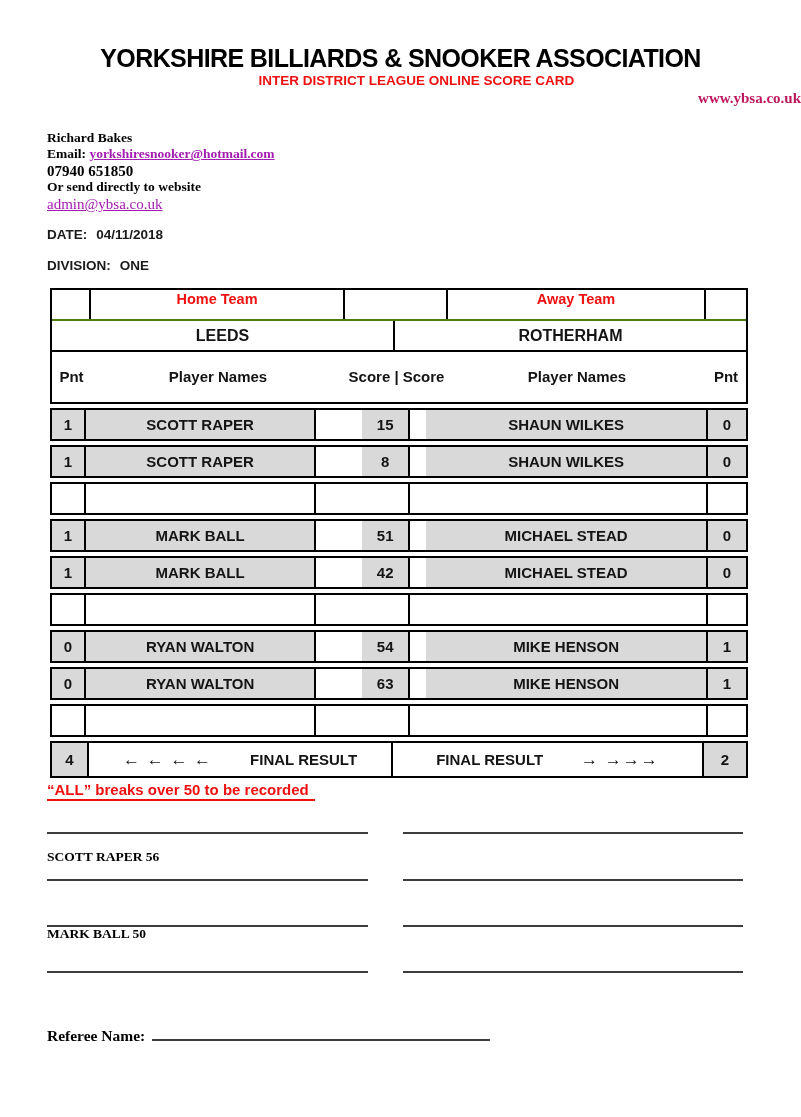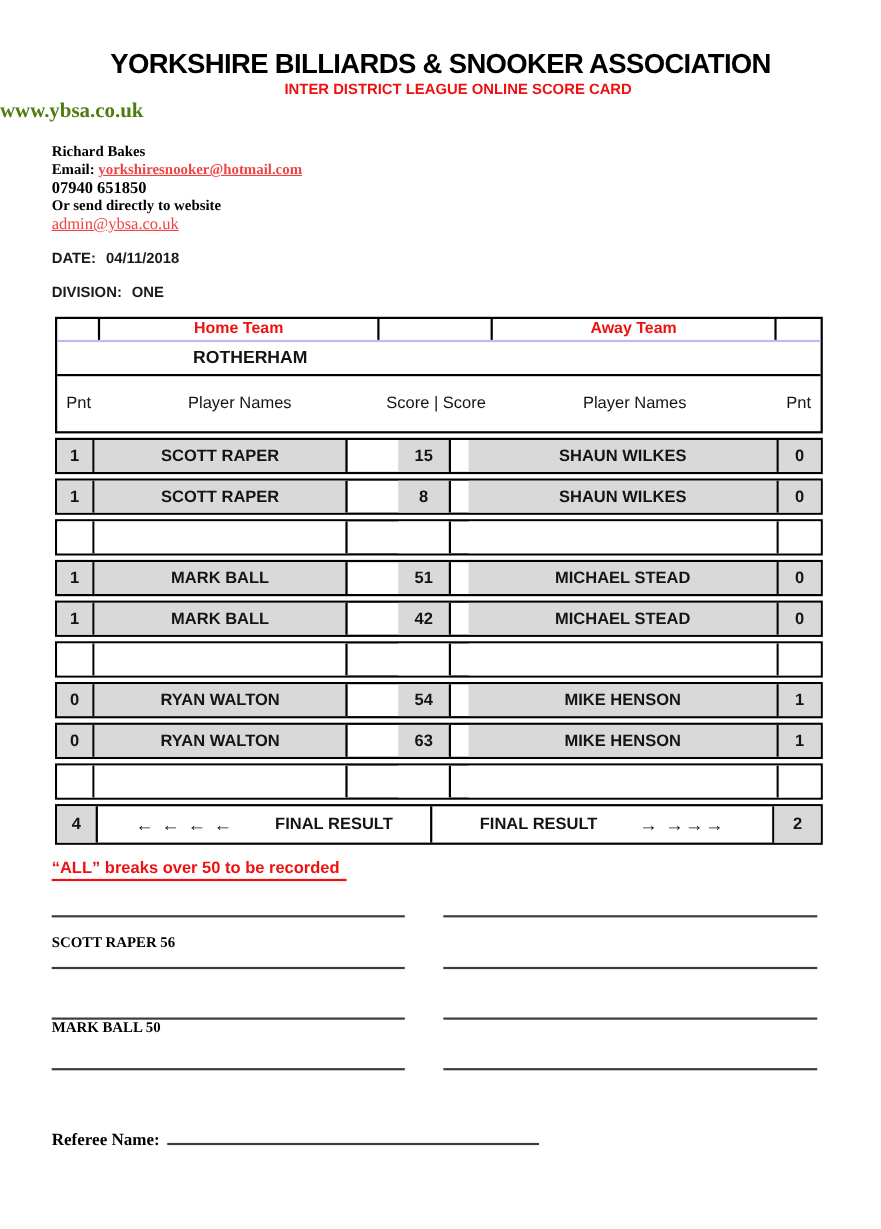--- a/index.html
+++ b/index.html
@@ -6,53 +6,53 @@
   body { background:#ffffff; }
   .page {
     position:relative; width:801px; height:1117px; background:#fff;
     font-family:"Liberation Sans", sans-serif; color:#141414; overflow:hidden;border-radius:19px;
   }
   
   .title { position:absolute; top:44px; left:0; right:0; text-align:center;
            font-size:25px; font-weight:bold; letter-spacing:-0.6px; color:#000; }
   .subtitle { position:absolute; top:73px; left:0; right:0; text-align:center;
               font-size:13.5px; font-weight:bold; color:#ee1111;padding-left:32px; }
-  .www { position:absolute; top:90px; left:0; right:0; text-align:left;
-         font-family:"Liberation Serif", serif; font-size:19px; font-weight:bold; color:#4d7c0f; }
+  .www { position:absolute; top:90px; left:0; right:0; text-align:right;
+         font-family:"Liberation Serif", serif; font-size:15px; font-weight:bold; color:#be185d; }
   
   .contact { position:absolute; left:47px; top:130px;
              font-family:"Liberation Serif", serif; font-size:13.5px; font-weight:bold;
              line-height:16.3px; color:#000; }
-  .contact a { color:#ef4444; }
+  .contact a { color:#a21caf; }
   .mail-link { font-weight:bold; }
   .admin-line { margin-top:1px; }
   .admin-link { font-weight:normal; font-size:15px;text-decoration:underline; }
   .phone-line { font-size:15px; }
   
   .meta { position:absolute; left:47px; font-size:13.5px; font-weight:bold; color:#1a1a1a; }
   .meta-date { top:227px; }
   .meta-division { top:258px; }
   .meta .lbl { margin-right:9px; }
   
   .scoretable { position:absolute; left:50px; top:288px; width:698px; }
   .thead { border:2px solid #000; }
   .trow { display:flex; }
-  .row-a { height:21px; border-bottom:2px solid #c4b5fd; }
+  .row-a { height:31px; border-bottom:2px solid #4d7c0f; }
   .row-b { height:31px; border-bottom:2px solid #000; }
   .row-c { height:50px; }
   .cell { box-sizing:border-box; text-align:center; overflow:hidden; white-space:nowrap; }
   .bdr { border-right:2px solid #000; }
   .c1 { width:39px; }  .c2 { width:254px; } .c3 { width:50px;margin-top:40px; }
   .c4 { width:53px; }  .c5 { width:258px; } .c6 { width:40px; }
   .row-a .cell { line-height:19px; font-size:14.5px; font-weight:bold; }
   .team-label { color:#ee1111; }
   .row-b .cell { line-height:29px; font-size:16px; font-weight:bold; }
   .half-l { width:343px; border-right:2px solid #000; }
   .half-r { width:351px; }
-  .row-c .cell { line-height:50px; font-size:15px; font-weight:normal; border:none; }
+  .row-c .cell { line-height:50px; font-size:15px; font-weight:bold; border:none; }
   .hc34 { width:103px; }
   
   .frame-row { display:flex; height:33px; margin-top:4px; border:2px solid #000; }
   .frame-row .cell { line-height:29px; font-size:15px; font-weight:bold; background:#fff; }
   .frame-row .cell:not(:last-child) { border-right:2px solid #000; }
   .frame-row.shaded .cell { background:#d9d9d9; }
   .frame-row .c1 { width:37px; } .frame-row .c2 { width:254px; } .frame-row .c3 { width:50px; }
   .frame-row .c4 { width:53px; } .frame-row .c5 { width:310px;margin-left:16px; } .frame-row .c6 { width:42px; }
   
   .final-row { display:flex; height:37px; margin-top:4px; border:2px solid #000; }
@@ -109,20 +109,21 @@
     <div class="thead">
       <div class="trow row-a">
         <div class="cell c1 bdr"></div>
         <div class="cell c2 bdr team-label">Home Team</div>
         <div class="cell c3 bdr"></div>
         <div class="cell c4 bdr"></div>
         <div class="cell c5 bdr team-label">Away Team</div>
         <div class="cell c6"></div>
       </div>
       <div class="trow row-b">
+        <div class="cell half-l">LEEDS</div>
         <div class="cell half-r">ROTHERHAM</div>
       </div>
       <div class="trow row-c">
         <div class="cell c1">Pnt</div>
         <div class="cell c2">Player Names</div>
         <div class="cell hc34">Score | Score</div>
         <div class="cell c5">Player Names</div>
         <div class="cell c6">Pnt</div>
       </div>
     </div>

